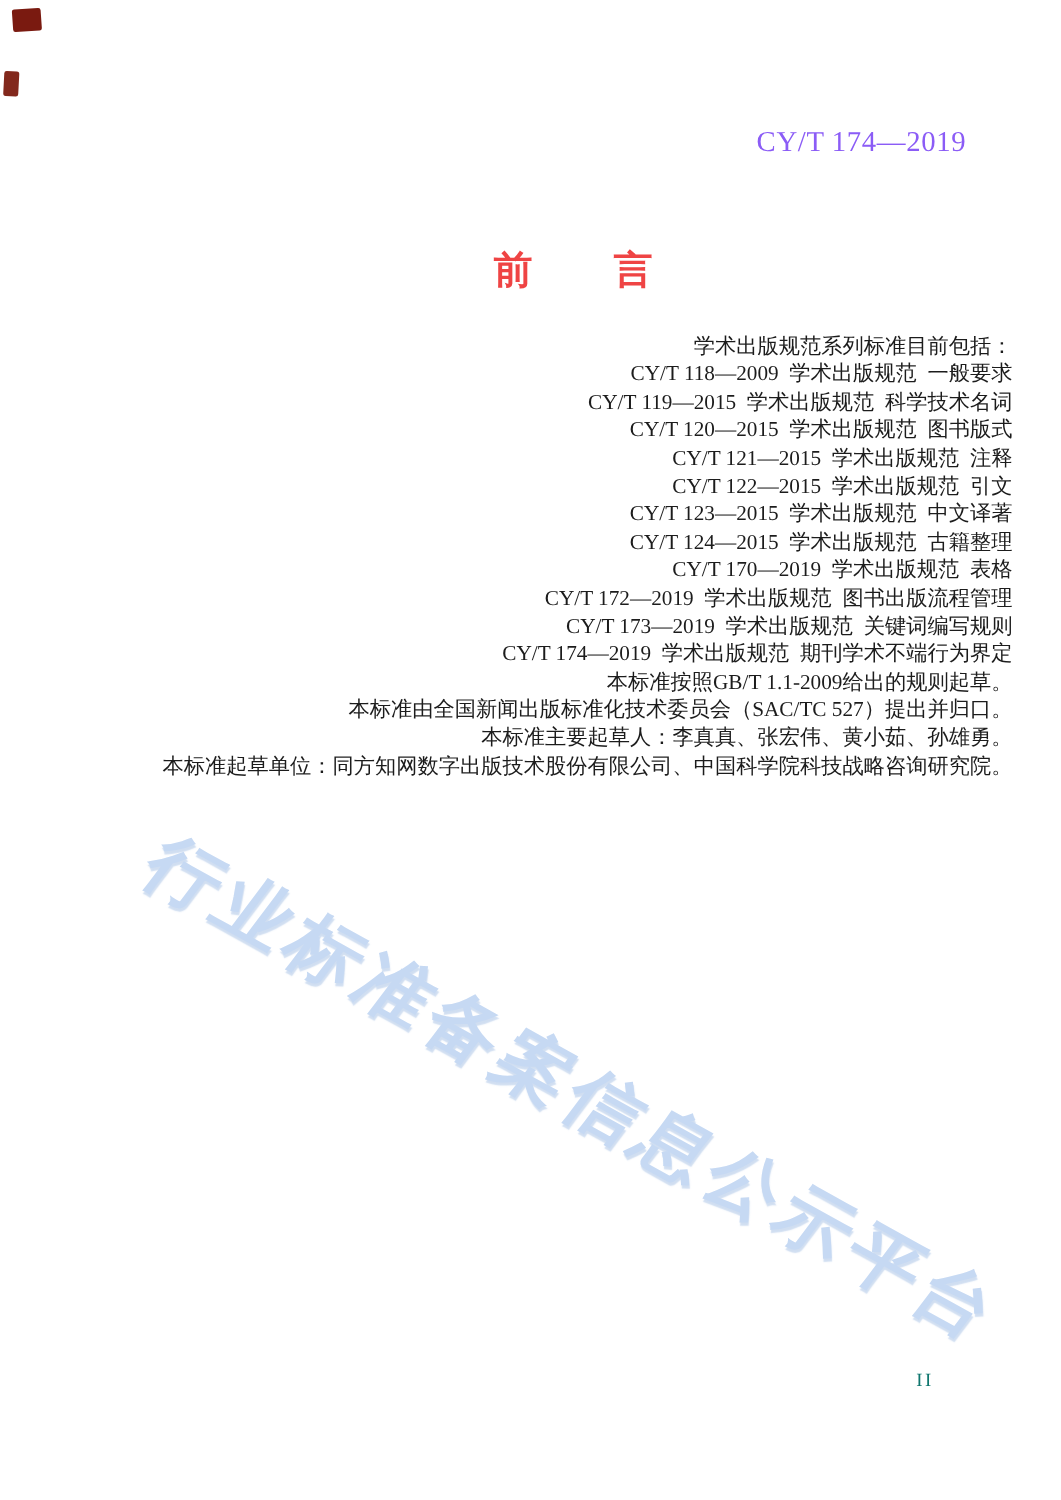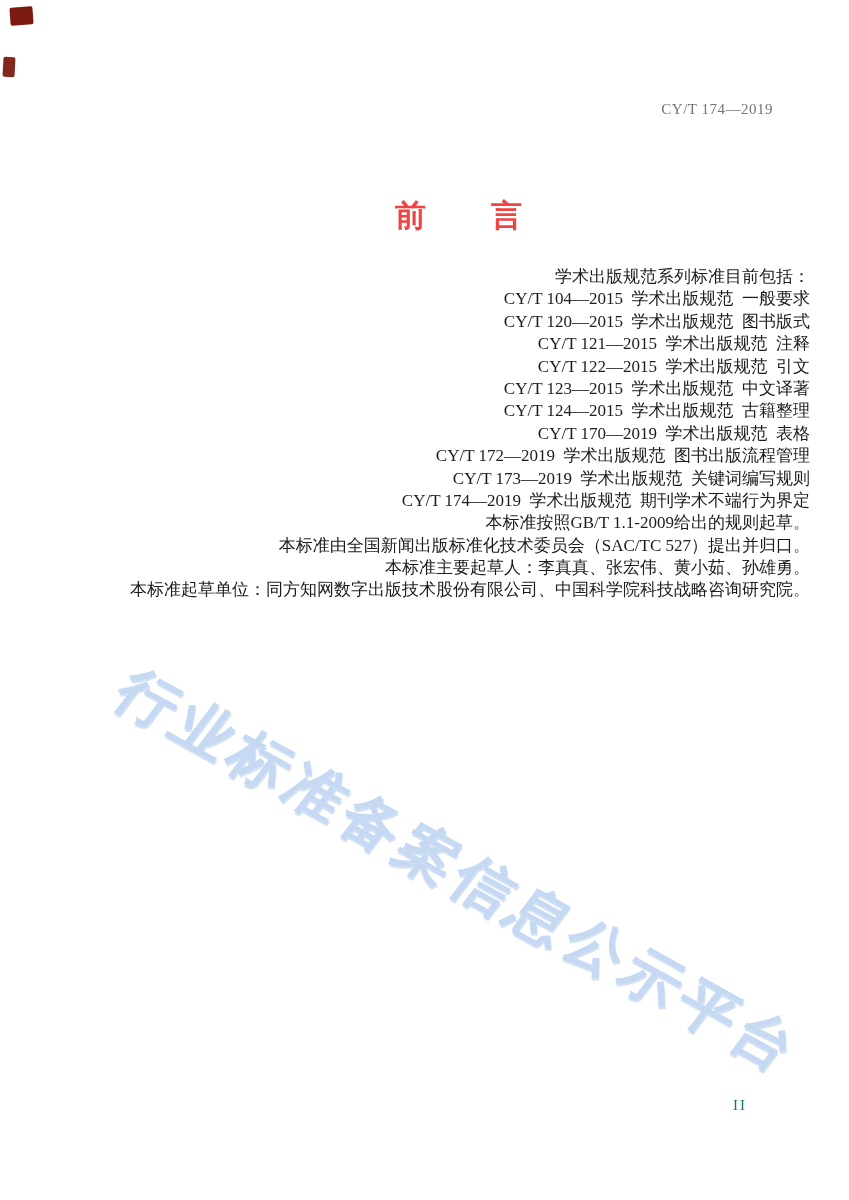--- a/index.html
+++ b/index.html
@@ -18,23 +18,23 @@
   }
   
   .stamp { position: absolute; border-radius: 2px; }
   .stamp-1 { left: 10px; top: 7px;  width: 23px; height: 18px; background: #7a1a10; transform: rotate(-4deg); }
   .stamp-2 { left: 3px;  top: 57px; width: 12px; height: 20px; background: #82281c; transform: rotate(3deg); }
 
   .header-code {
     position: absolute;
     top: 101px;
     right: 76px;
-    font-size: 15px;
+    font-size: 23px;
     letter-spacing: 0.5px;
-    color: #737373;
+    color: #8b5cf6;
     white-space: pre;
   }
   .doc-title {
     position: absolute;
     top: 183px;
     left: 0;
     width: 100%;
     margin: 12px;
     text-align: center;
     text-indent: 45px;   
@@ -89,21 +89,22 @@
   <div class="stamp stamp-2"></div>
 
   <div class="header-code">CY/T 174—2019</div>
 
   <h1 class="doc-title">前　　言</h1>
 
   <div class="body-text">
     <div class="line">学术出版规范系列标准目前包括：</div>
 
     <div>
-        <div class="line">CY/T 104—2015  学术出版规范  一般要求</div>
+        <div class="line">CY/T 118—2009  学术出版规范  一般要求</div>
+        <div class="line">CY/T 119—2015  学术出版规范  科学技术名词</div>
         <div class="line">CY/T 120—2015  学术出版规范  图书版式</div>
         <div class="line">CY/T 121—2015  学术出版规范  注释</div>
         <div class="line">CY/T 122—2015  学术出版规范  引文</div>
         <div class="line">CY/T 123—2015  学术出版规范  中文译著</div>
         <div class="line">CY/T 124—2015  学术出版规范  古籍整理</div>
         <div class="line">CY/T 170—2019  学术出版规范  表格</div>
         <div class="line">CY/T 172—2019  学术出版规范  图书出版流程管理</div>
         <div class="line">CY/T 173—2019  学术出版规范  关键词编写规则</div>
         <div class="line">CY/T 174—2019  学术出版规范  期刊学术不端行为界定</div>
       </div>

